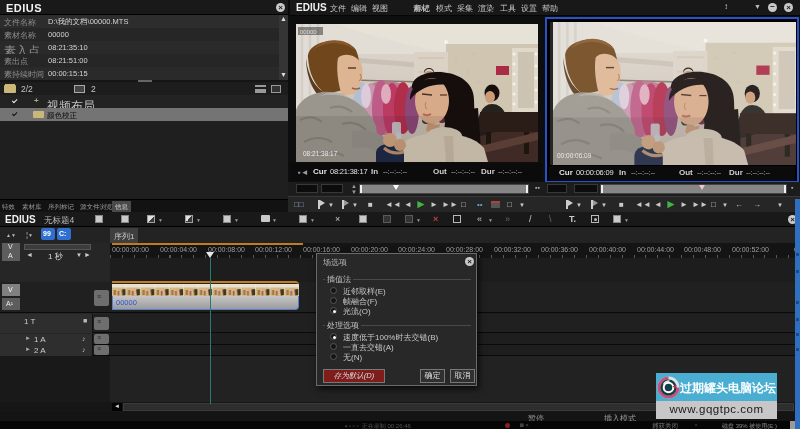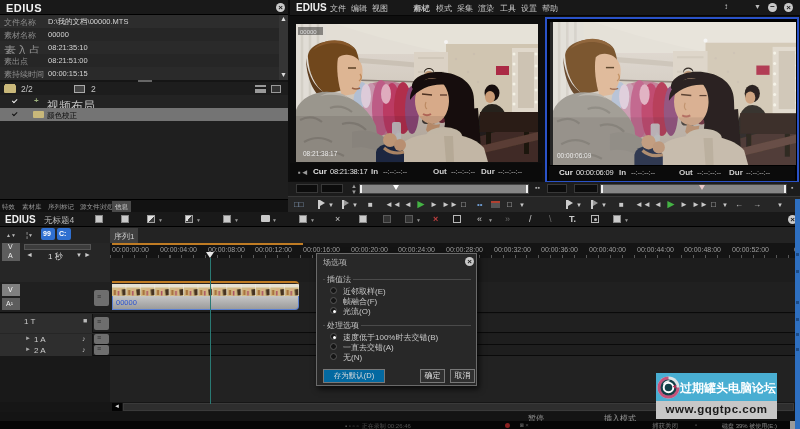--- a/index.html
+++ b/index.html
@@ -560,38 +560,38 @@
   <div class="abs" style="left:6px;top:71px;width:148px;height:1px;background:#4a4a4a;"></div>
   <span class="abs t" style="left:8px;top:66px;font-size:8px;color:#c5c5c5;background:#282828;padding:0 2px;">处理选项</span>
   <span class="abs" style="left:13px;top:79px;width:7px;height:7px;border-radius:50%;background:#151515;border:1px solid #555;">
       <span class="abs" style="left:2px;top:2px;width:3px;height:3px;border-radius:50%;background:#fff;"></span>
     </span>
   <span class="abs t" style="left:26px;top:78px;font-size:8px;color:#c8c8c8;">速度低于100%时去交错(B)</span>
   <span class="abs" style="left:13px;top:89px;width:7px;height:7px;border-radius:50%;background:#151515;border:1px solid #555;"></span>
   <span class="abs t" style="left:26px;top:88px;font-size:8px;color:#c8c8c8;">一直去交错(A)</span>
   <span class="abs" style="left:13px;top:99px;width:7px;height:7px;border-radius:50%;background:#151515;border:1px solid #555;"></span>
   <span class="abs t" style="left:26px;top:98px;font-size:8px;color:#c8c8c8;">无(N)</span>
-  <div class="abs t" style="left:6px;top:115px;width:62px;height:14px;background:#0369a1;border:1px solid #787878;text-align:center;font-size:7.5px;color:#ddd;line-height:12px;">存为默认(D)</div>
+  <div class="abs t" style="left:6px;top:115px;width:62px;height:14px;background:#7f1d1d;border:1px solid #787878;text-align:center;font-size:7.5px;color:#ddd;line-height:12px;font-style:italic;">存为默认(D)</div>
   <div class="abs t" style="left:103px;top:115px;width:25px;height:14px;background:#303030;border:1px solid #787878;text-align:center;font-size:8px;color:#ddd;line-height:12px;">确定</div>
   <div class="abs t" style="left:133px;top:115px;width:25px;height:14px;background:#303030;border:1px solid #787878;text-align:center;font-size:8px;color:#ddd;line-height:12px;">取消</div>
 </div>
 
 <div class="abs" style="left:656px;top:373px;width:121px;height:46px;z-index:20;">
   <div class="abs" style="left:0;top:0;width:121px;height:28px;background:#49aed2;">
     <svg class="abs" style="left:1px;top:3px;" width="23" height="23" viewBox="0 0 23 23">
       <circle cx="11.5" cy="11.5" r="11" fill="#dde3e4"></circle>
       <path d="M11.5,0.5 A11,11 0 1 0 22.5,11.5 L19.2,11.5 A7.7,7.7 0 1 1 11.5,3.8 Z" fill="#c4537b"></path>
       <circle cx="11.5" cy="11.5" r="8" fill="#113f47"></circle>
       <circle cx="11.5" cy="11.5" r="4.8" fill="none" stroke="#fff" stroke-width="2"></circle>
       <path d="M6.5,8.5 a6.5,6.5 0 0 1 6,-3.5" stroke="#e8eef0" stroke-width="1.5" fill="none"></path>
       <path d="M15.5,10.2 l4.2,-1.4 l-1.2,4.0 Z" fill="#b52a50"></path>
     </svg>
     <span class="abs t" style="left:24px;top:7px;font-size:12px;font-weight:bold;color:#fff;">过期罐头电脑论坛</span>
   </div>
-  <div class="abs t" style="left:0;top:28px;width:121px;height:18px;background:#c7c7c7;text-align:center;font-size:11.5px;font-weight:bold;color:#1a1a1a;line-height:17px;letter-spacing:.5px;">www.gqgtpc.com</div>
+  <div class="abs t" style="left:0;top:28px;width:121px;height:18px;background:#c7c7c7;text-align:center;font-size:11.5px;font-weight:normal;color:#1a1a1a;line-height:17px;letter-spacing:.5px;">www.gqgtpc.com</div>
 </div>
 
 <div class="abs" style="left:795px;top:199px;width:5px;height:230px;background:#2e6fc0;z-index:30;">
   <div class="abs" style="left:1px;top:54px;width:3px;height:3px;background:#1b4a86;"></div>
   <div class="abs" style="left:1px;top:71px;width:3px;height:3px;background:#1b4a86;"></div>
   <div class="abs" style="left:1px;top:102px;width:3px;height:3px;background:#1b4a86;"></div>
   <div class="abs" style="left:1px;top:119px;width:3px;height:3px;background:#1b4a86;"></div>
   <div class="abs" style="left:1px;top:134px;width:3px;height:3px;background:#1b4a86;"></div>
   <div class="abs" style="left:1px;top:149px;width:3px;height:3px;background:#1b4a86;"></div>
 </div>

